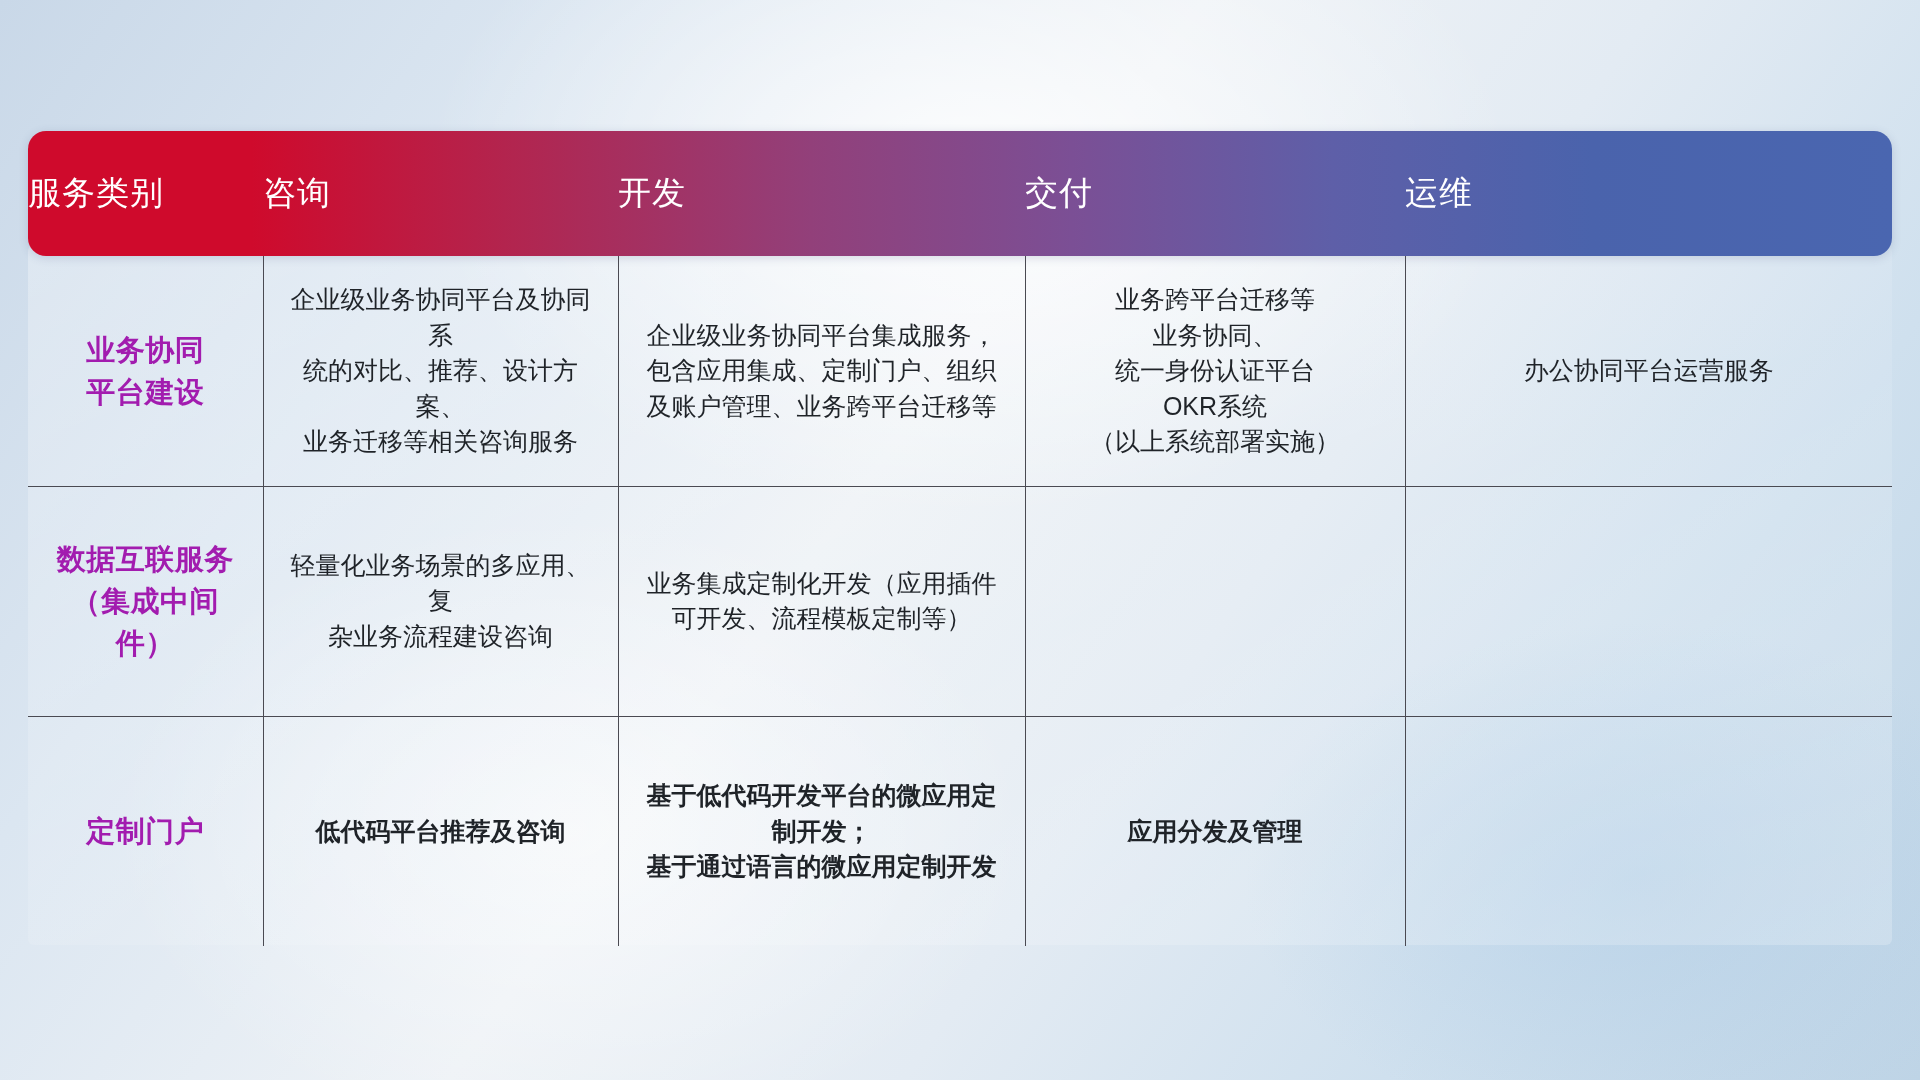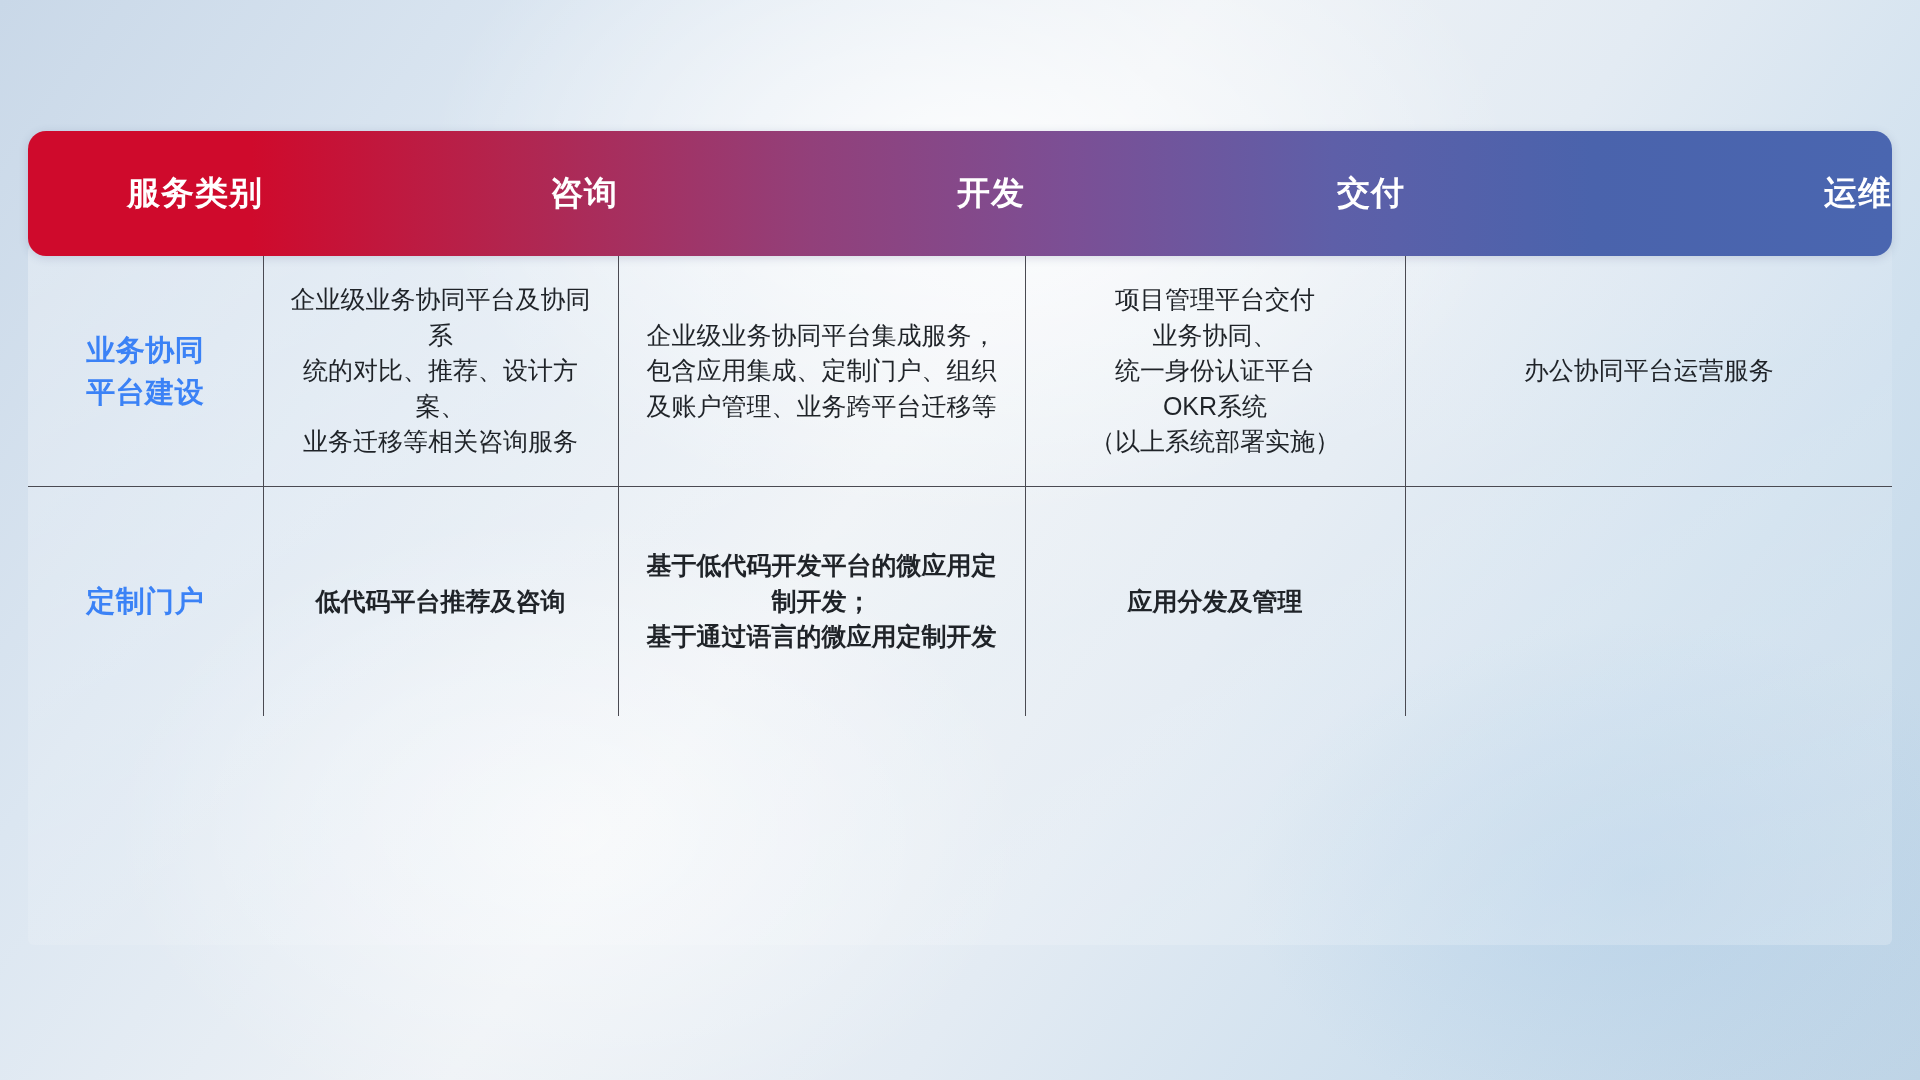--- a/index.html
+++ b/index.html
@@ -51,22 +51,22 @@
 
   
   thead tr.head-row {
     height: 125px;
   }
   thead th {
     padding: 0;
     margin: 0;
     color: #ffffff;
     font-size: 33px;
-    font-weight: bold;
-    text-align: right;
+    font-weight: normal;
+    text-align: left;
     vertical-align: middle;
     letter-spacing: 1px;
     position: relative;
     background: transparent;
   }
   .head-bg {
     position: absolute;
     left: 28px;
     top: 131px;
     width: 1864px;
@@ -94,21 +94,21 @@
     text-align: center;
     vertical-align: middle;
     padding: 16px 16px;
     background: transparent;
   }
   tbody tr.body-row {
     height: 230px;
   }
   tbody td.cat-cell {
     border-left: none;
-    color: #3b82f6;
+    color: #a21caf;
     font-weight: bold;
     font-size: 29px;
     line-height: 1.45;
     letter-spacing: 0.5px;
   }
   tbody td.last-col {
     border-right: none;
   }
   tbody tr.body-row:last-child td {
     border-bottom: none;
@@ -168,31 +168,47 @@
           <span class="cell-line">企业级业务协同平台及协同系</span>
           <span class="cell-line">统的对比、推荐、设计方案、</span>
           <span class="cell-line">业务迁移等相关咨询服务</span>
         </td>
         <td>
           <span class="cell-line">企业级业务协同平台集成服务，</span>
           <span class="cell-line">包含应用集成、定制门户、组织</span>
           <span class="cell-line">及账户管理、业务跨平台迁移等</span>
         </td>
         <td>
-          <span class="cell-line">项目管理平台交付</span>
+          <span class="cell-line">业务跨平台迁移等</span>
           <span class="cell-line">业务协同、</span>
           <span class="cell-line">统一身份认证平台</span>
           <span class="cell-line">OKR系统</span>
           <span class="cell-line">（以上系统部署实施）</span>
         </td>
         <td class="last-col">
           <span class="cell-line">办公协同平台运营服务</span>
         </td>
       </tr>
 
+      <tr class="body-row">
+        <td class="cat-cell">
+          <span class="cell-line">数据互联服务</span>
+          <span class="cell-line">（集成中间件）</span>
+        </td>
+        <td>
+          <span class="cell-line">轻量化业务场景的多应用、复</span>
+          <span class="cell-line">杂业务流程建设咨询</span>
+        </td>
+        <td>
+          <span class="cell-line">业务集成定制化开发（应用插件</span>
+          <span class="cell-line">可开发、流程模板定制等）</span>
+        </td>
+        <td></td>
+        <td class="last-col"></td>
+      </tr>
 
       <tr class="body-row">
         <td class="cat-cell">
           <span class="cell-line">定制门户</span>
         </td>
         <td>
           <span class="cell-line">低代码平台推荐及咨询</span>
         </td>
         <td>
           <span class="cell-line">基于低代码开发平台的微应用定</span>

